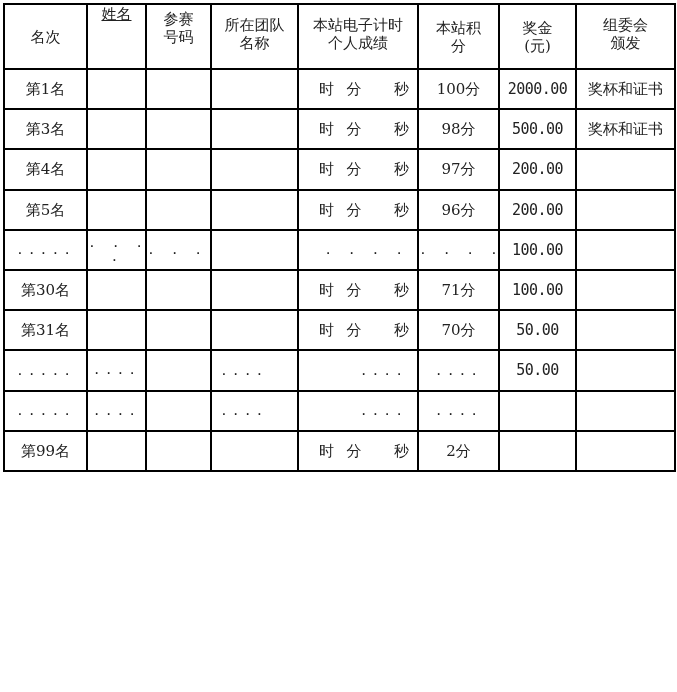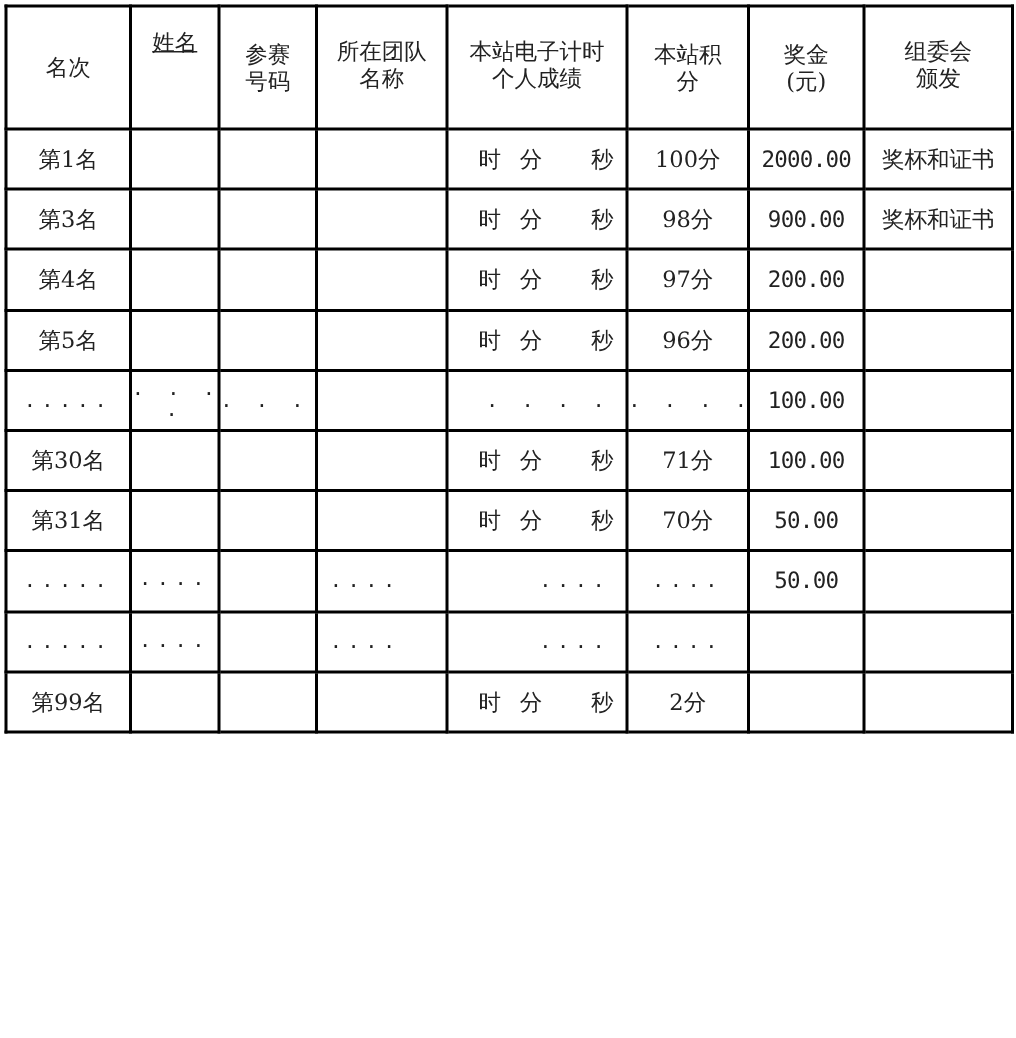--- a/index.html
+++ b/index.html
@@ -40,22 +40,22 @@
       <col style="width:65px">
       <col style="width:87px">
     <col style="width:120px">
       <col style="width:81px">
       <col style="width:77px">
       <col style="width:99px">
   </colgroup>
   <thead>
     <tr class="hdr">
       <th><span>名次</span></th>
-      <th class="thin-l" style="vertical-align:top;padding-top:14px;text-decoration:underline;"><span>姓名</span></th>
-      <th style="vertical-align:top;padding-top:22px;border-radius:21px;">
+      <th class="thin-l" style="vertical-align:top;text-decoration:underline;"><span>姓名</span></th>
+      <th style="vertical-align:top;padding-top:5px;border-radius:21px;">
         <div class="hdr-stack">
             <span>参赛</span>
             <span>号码</span>
           </div>
       </th>
       <th class="thin-l">
         <div class="hdr-split">
             <span style="margin-top:-3px">所在团队</span>
             <span>名称</span>
           </div>
@@ -111,21 +111,21 @@
     <td></td>
     <td class="thin-l"></td>
     <td>
       <div class="timecell">
             <span>时</span>
             <span>分</span>
             <span>秒</span>
           </div>
     </td>
     <td class="thin-l pts"><span>98分</span></td>
-    <td class="money"><span>900.00</span></td>
+    <td class="money"><span>500.00</span></td>
     <td><span>奖杯和证书</span></td>
   </tr>
 
   <tr class="row">
     <td><span>第4名</span></td>
     <td class="thin-l"></td>
     <td></td>
     <td class="thin-l"></td>
     <td>
       <div class="timecell">

